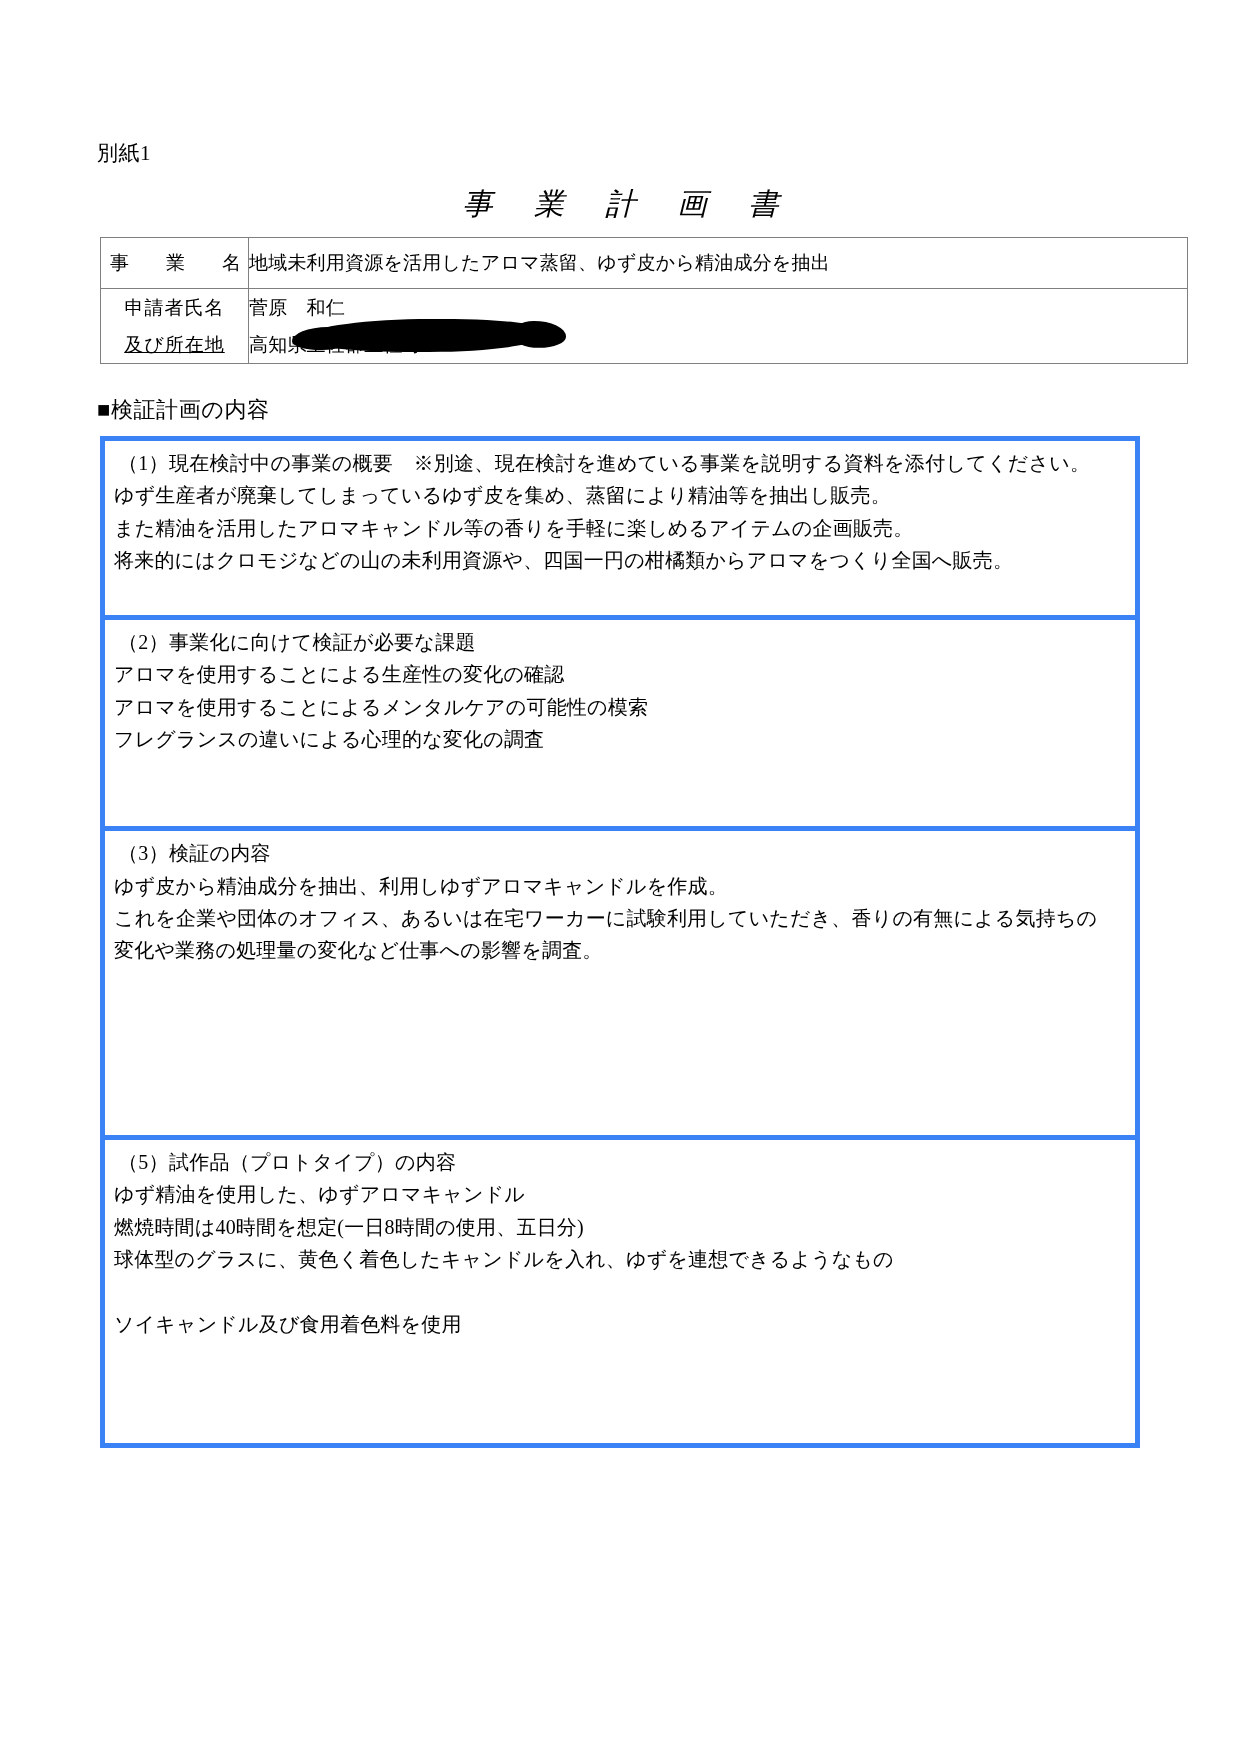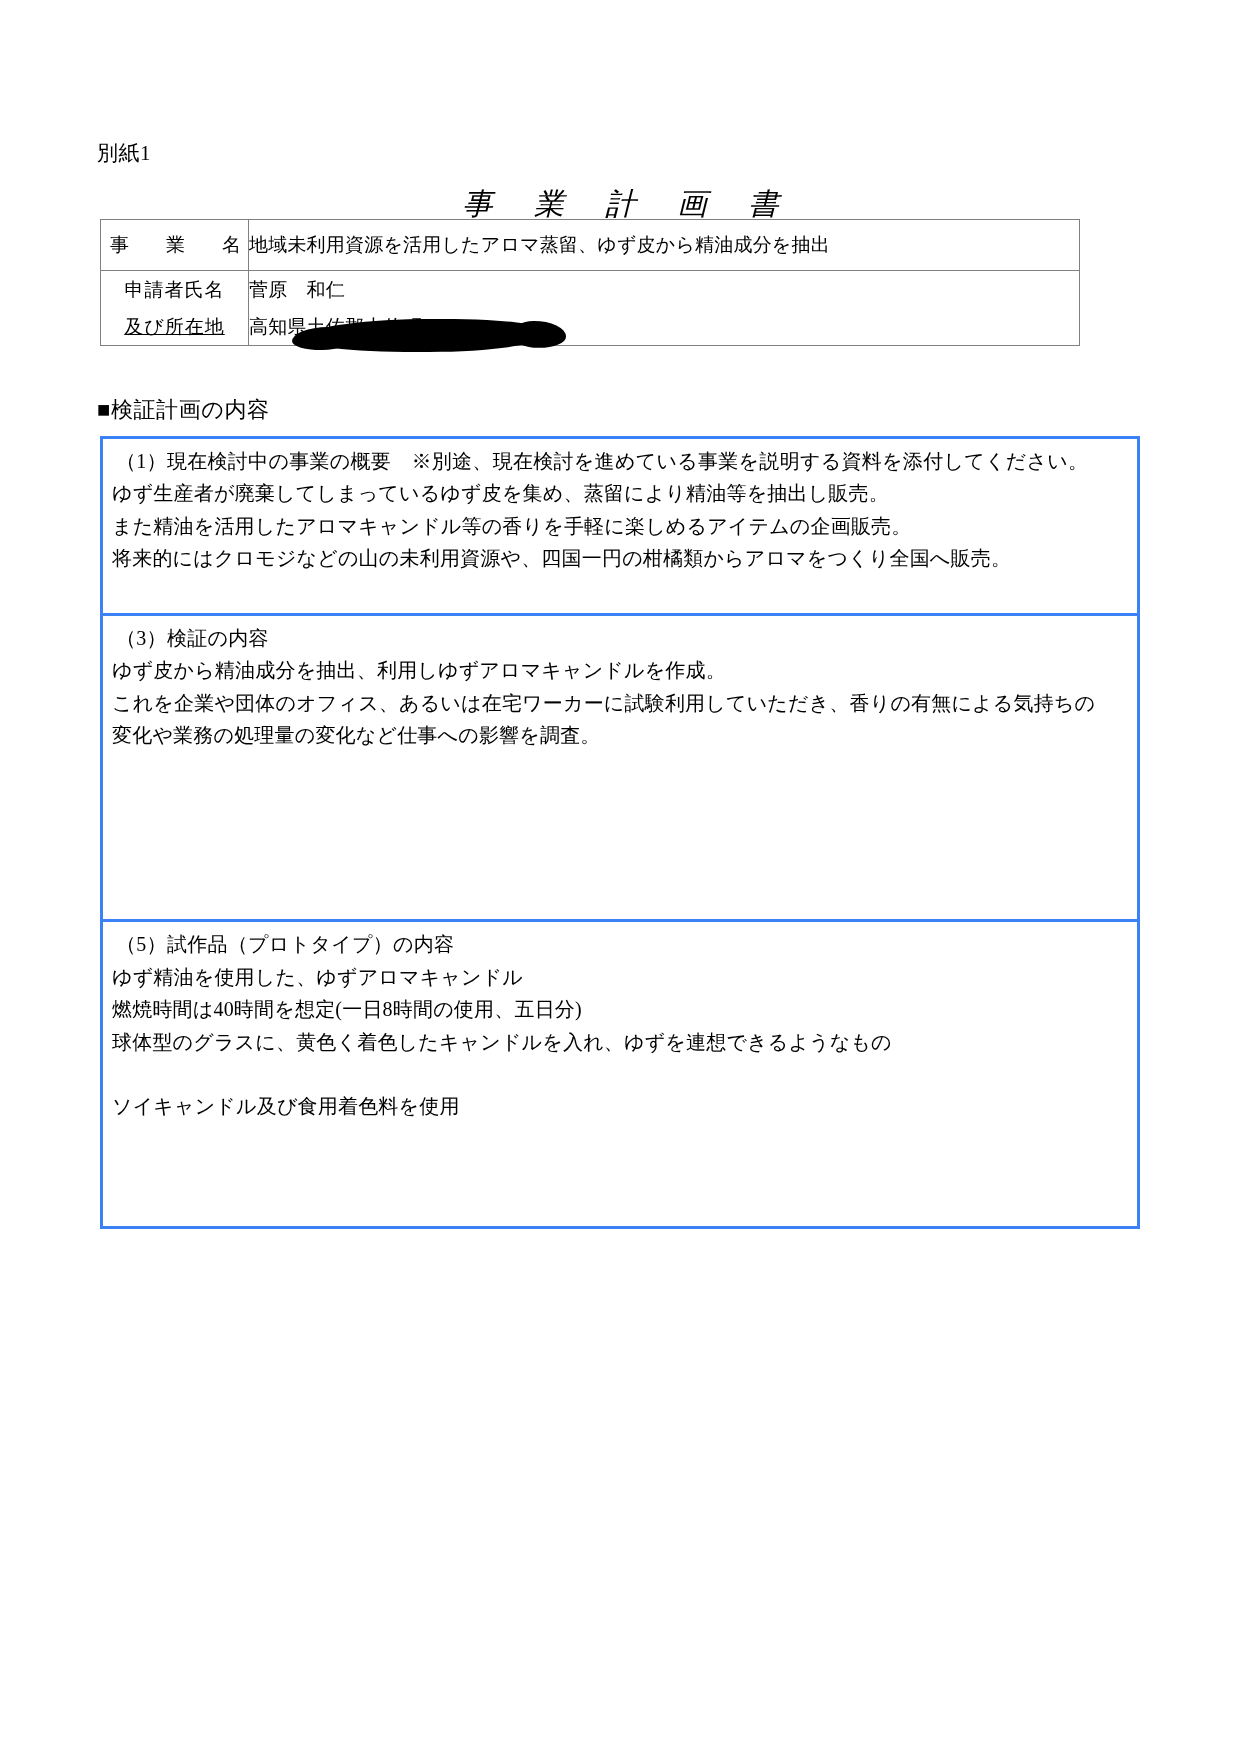--- a/index.html
+++ b/index.html
@@ -42,22 +42,22 @@
     letter-spacing: 17px;
     text-indent: 17px;
     white-space: nowrap;
     font-style: italic;
   }
 
   
   .info-table {
     position: absolute;
     left: 100px;
-    top: 219px;
-    width: 980px;
+    top: 237px;
+    width: 1088px;
     border-collapse: collapse;
     table-layout: fixed;
   }
   .info-table td {
     border: 1px solid #808080;
     font-size: 19px;
     vertical-align: middle;
     padding: 0;
   }
   .info-label {
@@ -131,21 +131,21 @@
   
   .content-table {
     position: absolute;
     left: 100px;
     top: 436px;
     width: 1040px;
     border-collapse: collapse;
     table-layout: fixed;
   }
   .content-table td {
-    border: 3px solid #3b82f6;
+    border: 5px solid #3b82f6;
     padding: 6px 0 6px 0;
     vertical-align: top;
   }
   .blk-title {
     font-size: 20px;
     line-height: 1.62;
     padding-left: 13px;
     letter-spacing: 0.3px;
     white-space: nowrap;
   }
@@ -201,20 +201,30 @@
       <tr>
         <td>
           <div class="blk-title">（1）現在検討中の事業の概要　※別途、現在検討を進めている事業を説明する資料を添付してください。</div>
           <div class="blk-line">ゆず生産者が廃棄してしまっているゆず皮を集め、蒸留により精油等を抽出し販売。</div>
           <div class="blk-line">また精油を活用したアロマキャンドル等の香りを手軽に楽しめるアイテムの企画販売。</div>
           <div class="blk-line">将来的にはクロモジなどの山の未利用資源や、四国一円の柑橘類からアロマをつくり全国へ販売。</div>
           <div class="spacer-line"></div>
         </td>
       </tr>
 
+      <tr>
+        <td>
+          <div class="blk-title">（2）事業化に向けて検証が必要な課題</div>
+          <div class="blk-line">アロマを使用することによる生産性の変化の確認</div>
+          <div class="blk-line">アロマを使用することによるメンタルケアの可能性の模索</div>
+          <div class="blk-line">フレグランスの違いによる心理的な変化の調査</div>
+          <div class="spacer-line"></div>
+          <div class="spacer-line"></div>
+        </td>
+      </tr>
 
       <tr>
         <td>
           <div class="blk-title">（3）検証の内容</div>
           <div class="blk-line">ゆず皮から精油成分を抽出、利用しゆずアロマキャンドルを作成。</div>
           <div class="blk-line">これを企業や団体のオフィス、あるいは在宅ワーカーに試験利用していただき、香りの有無による気持ちの</div>
           <div class="blk-line">変化や業務の処理量の変化など仕事への影響を調査。</div>
           <div class="spacer-line"></div>
           <div class="spacer-line"></div>
           <div class="spacer-line"></div>

